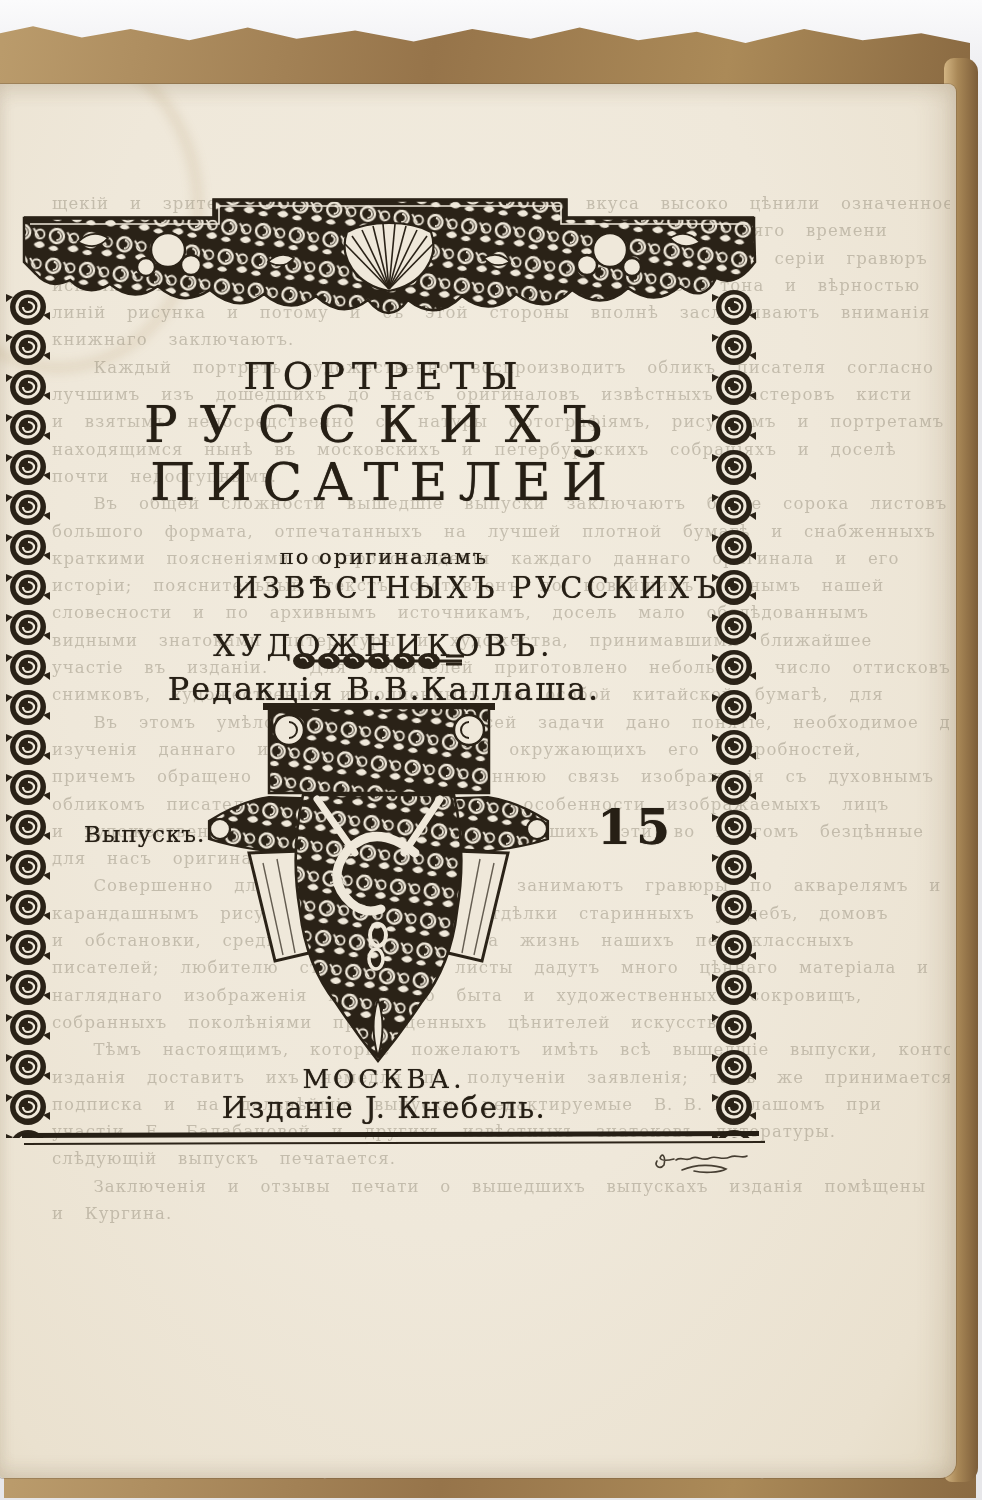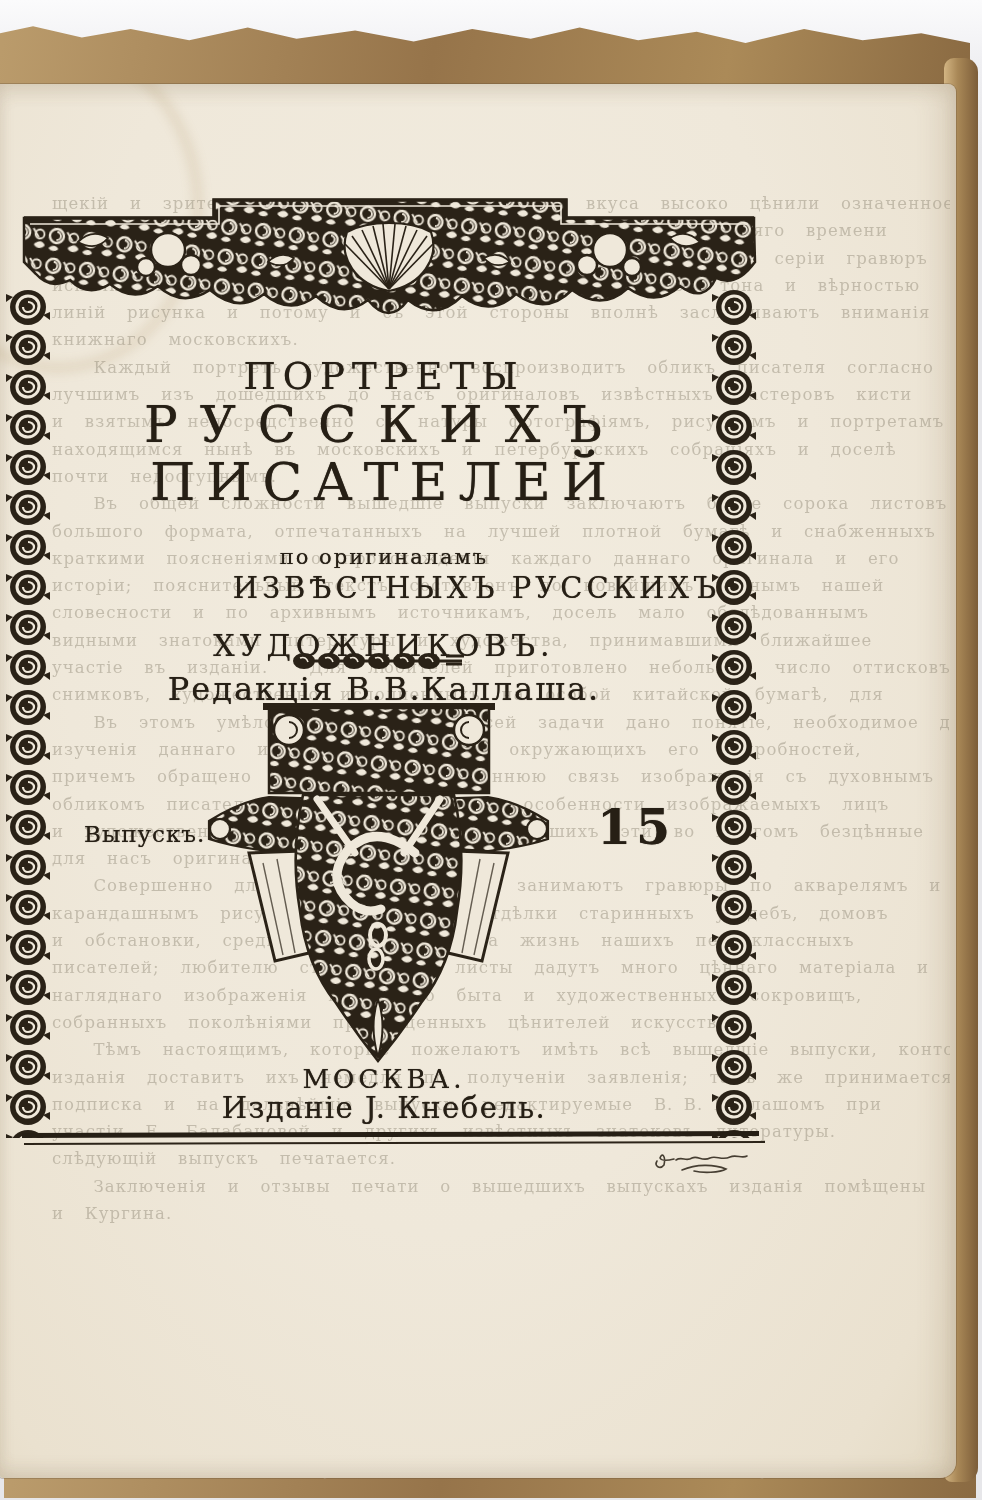--- a/index.html
+++ b/index.html
@@ -58,21 +58,21 @@
   <div class="page">
 
     <div class="stain"></div>
 
     <div class="ghost-layer">
         <div class="ghost-line">щекій  и  зрители  настоящаго  художественнаго  вкуса  высоко  цѣнили  означенное</div>
         <div class="ghost-line">превосходное  собраніе  портретовъ  русскихъ  писателей  послѣдняго  времени</div>
         <div class="ghost-line">подготовлено  нынѣ  особое  изданіе  пятнадцатаго  выпуска  этой  серіи  гравюръ</div>
         <div class="ghost-line">исполненныя  печатью  геліогравюры  отличаются  мягкостью  тона  и  вѣрностью</div>
         <div class="ghost-line">линій  рисунка  и  потому  и  съ  этой  стороны  вполнѣ  заслуживаютъ  вниманія</div>
-        <div class="ghost-line">книжнаго  московскихъ.</div>
+        <div class="ghost-line">книжнаго  заключаютъ.</div>
         <div class="ghost-line">    Каждый  портретъ  художественно  воспроизводитъ  обликъ  писателя  согласно</div>
         <div class="ghost-line">лучшимъ  изъ  дошедшихъ  до  насъ  оригиналовъ  извѣстныхъ  мастеровъ  кисти</div>
         <div class="ghost-line">и  взятымъ  непосредственно  съ  натуры  фотографіямъ,  рисункамъ  и  портретамъ</div>
         <div class="ghost-line">находящимся  нынѣ  въ  московскихъ  и  петербургскихъ  собраніяхъ  и  доселѣ</div>
         <div class="ghost-line">почти  недоступнымъ.</div>
         <div class="ghost-line">    Въ  общей  сложности  вышедшіе  выпуски  заключаютъ  болѣе  сорока  листовъ</div>
         <div class="ghost-line">большого  формата,  отпечатанныхъ  на  лучшей  плотной  бумагѣ  и  снабженныхъ</div>
         <div class="ghost-line">краткими  поясненіями  о  происхожденіи  каждаго  даннаго  оригинала  и  его</div>
         <div class="ghost-line">исторіи;  пояснительный  текстъ  составленъ  по  новѣйшимъ  даннымъ  нашей</div>
         <div class="ghost-line">словесности  и  по  архивнымъ  источникамъ,  досель  мало  обслѣдованнымъ</div>

